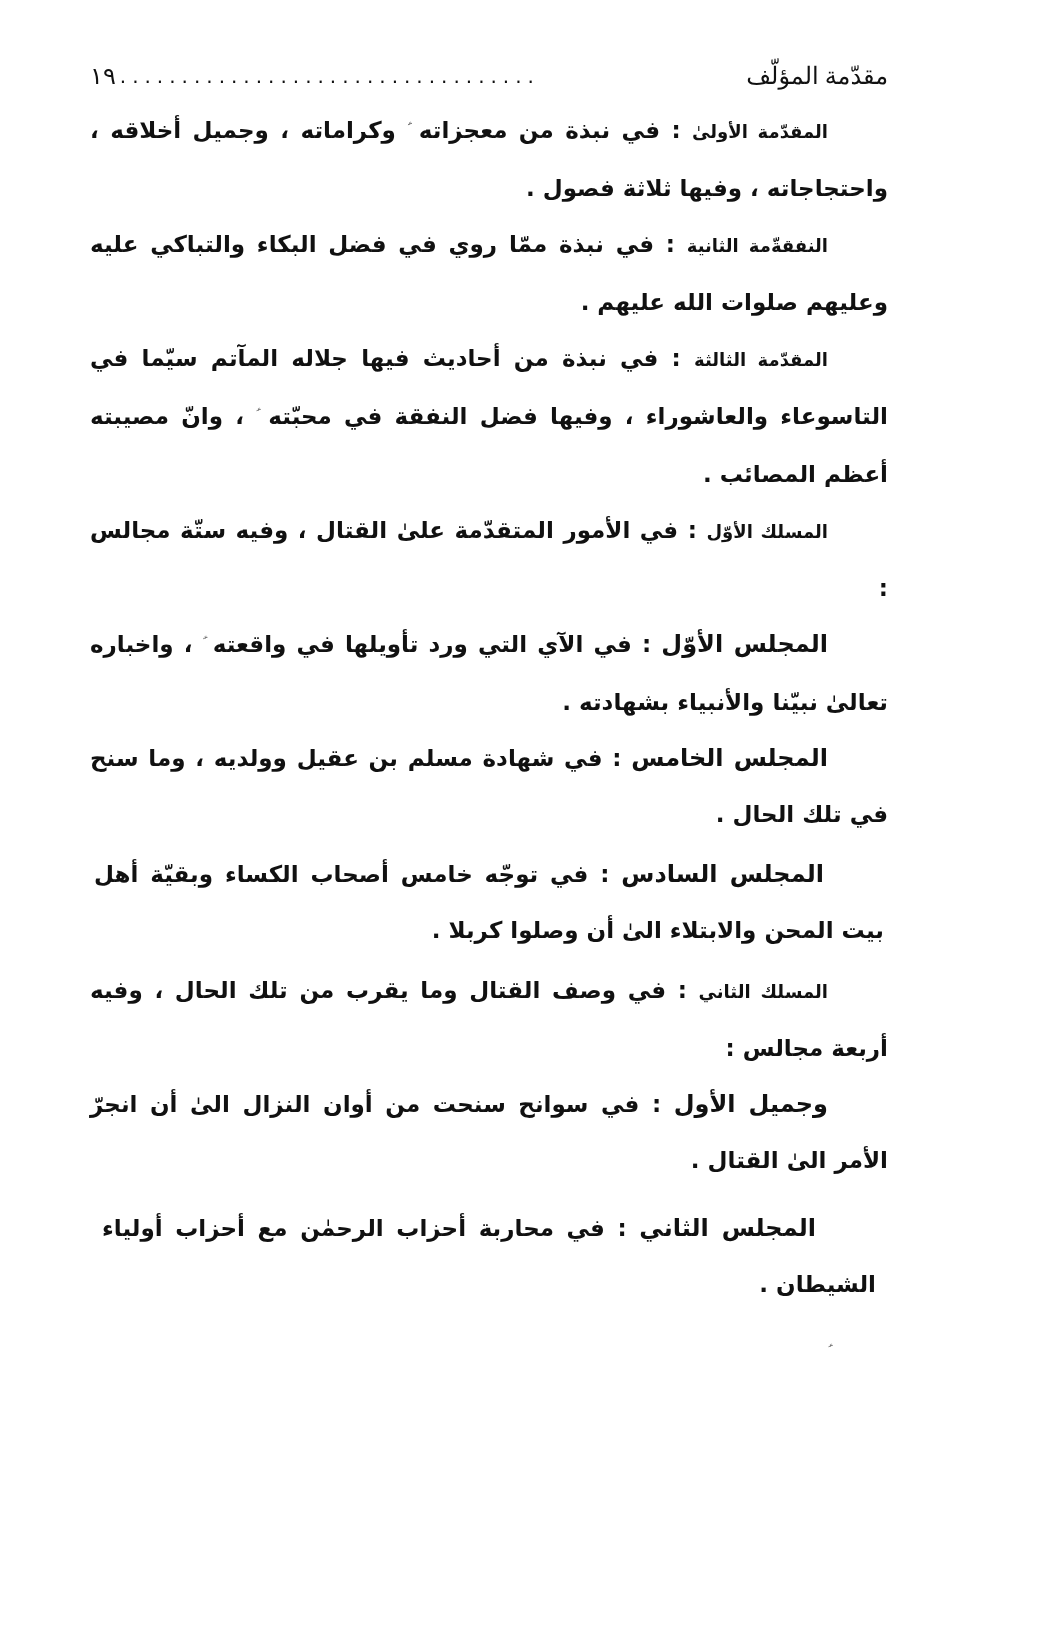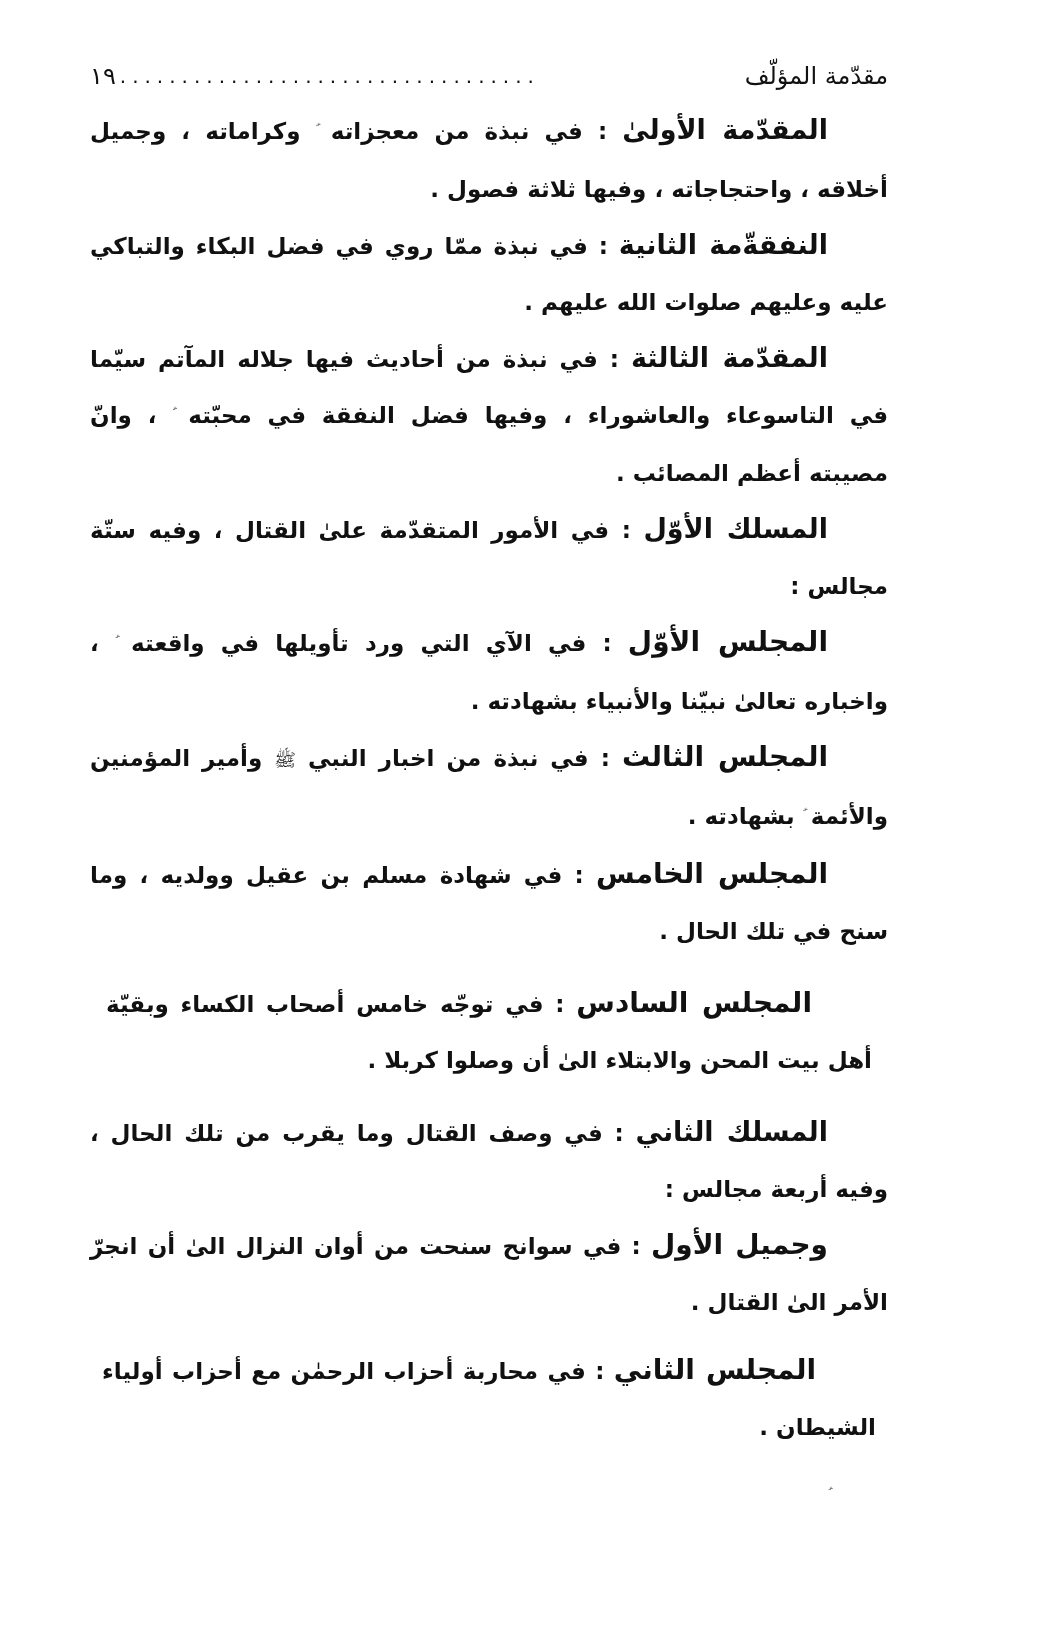--- a/index.html
+++ b/index.html
@@ -26,20 +26,21 @@
       display: flex;
       flex-direction: row;
       align-items: flex-end;
       height: 50px;
       font-size: 24px;
       font-weight: normal;
       direction: rtl;
     }
     .running-head .title {
       white-space: nowrap;
+      font-family: Liberation Serif, serif;
     }
     .running-head .leader {
       flex: 1;
       overflow: hidden;
       white-space: nowrap;
       letter-spacing: 6px;
       font-size: 20px;
       line-height: 28px;
       margin: 0 4px;
       direction: ltr;
@@ -54,25 +55,25 @@
     }
     .entry {
       font-size: 23px;
       line-height: 56px;
       font-weight: bold;
       text-align: justify;
       text-align-last: right;
       text-indent: 60px;
     }
     .entry .head {
-      font-size: 28px;
+      font-size: 24px;
       font-weight: bold;
     }
     .entry .head.big {
-      font-size: 27px;
+      font-size: 18px;
     }
     .honorific {
       font-size: 18px;
       font-weight: normal;
     }
   </style>
 </head>
 <body>
 
 <div class="page">
@@ -102,32 +103,27 @@
     <p class="entry" style="margin:0">
       <span class="head big">المسلك الأوّل</span><span> : </span><span>في الأمور المتقدّمة علىٰ القتال ، وفيه ستّة مجالس :</span>
     </p>
 
     <p class="entry" style="margin:0">
       <span class="head">المجلس الأوّل</span><span> : </span><span>في الآي التي ورد تأويلها في واقعته</span>
       <span class="honorific">ؑ</span><span> ، واخباره تعالىٰ نبيّنا والأنبياء بشهادته .</span>
     </p>
 
 
-    <p class="entry" style="margin:0">
-      <span class="head">المجلس الثالث</span><span> : </span><span>في نبذة من اخبار النبي</span>
-      <span class="honorific">ﷺ</span><span> وأمير المؤمنين والأئمة</span>
-      <span class="honorific">ؑ</span><span> بشهادته .</span>
-    </p>
 
 
     <p class="entry" style="margin:0">
       <span class="head">المجلس الخامس</span><span> : </span><span>في شهادة مسلم بن عقيل وولديه ، وما سنح في تلك الحال .</span>
     </p>
 
-    <p class="entry" style="margin:16px">
+    <p class="entry" style="margin:4px">
       <span class="head">المجلس السادس</span><span> : </span><span>في توجّه خامس أصحاب الكساء وبقيّة أهل بيت المحن والابتلاء الىٰ أن وصلوا كربلا .</span>
     </p>
 
     <p class="entry" style="margin:0">
       <span class="head big">المسلك الثاني</span><span> : </span><span>في وصف القتال وما يقرب من تلك الحال ، وفيه أربعة مجالس :</span>
     </p>
 
     <p class="entry" style="margin:0">
       <span class="head">وجميل الأول</span><span> : </span><span>في سوانح سنحت من أوان النزال الىٰ أن انجرّ الأمر الىٰ القتال .</span>
     </p>

